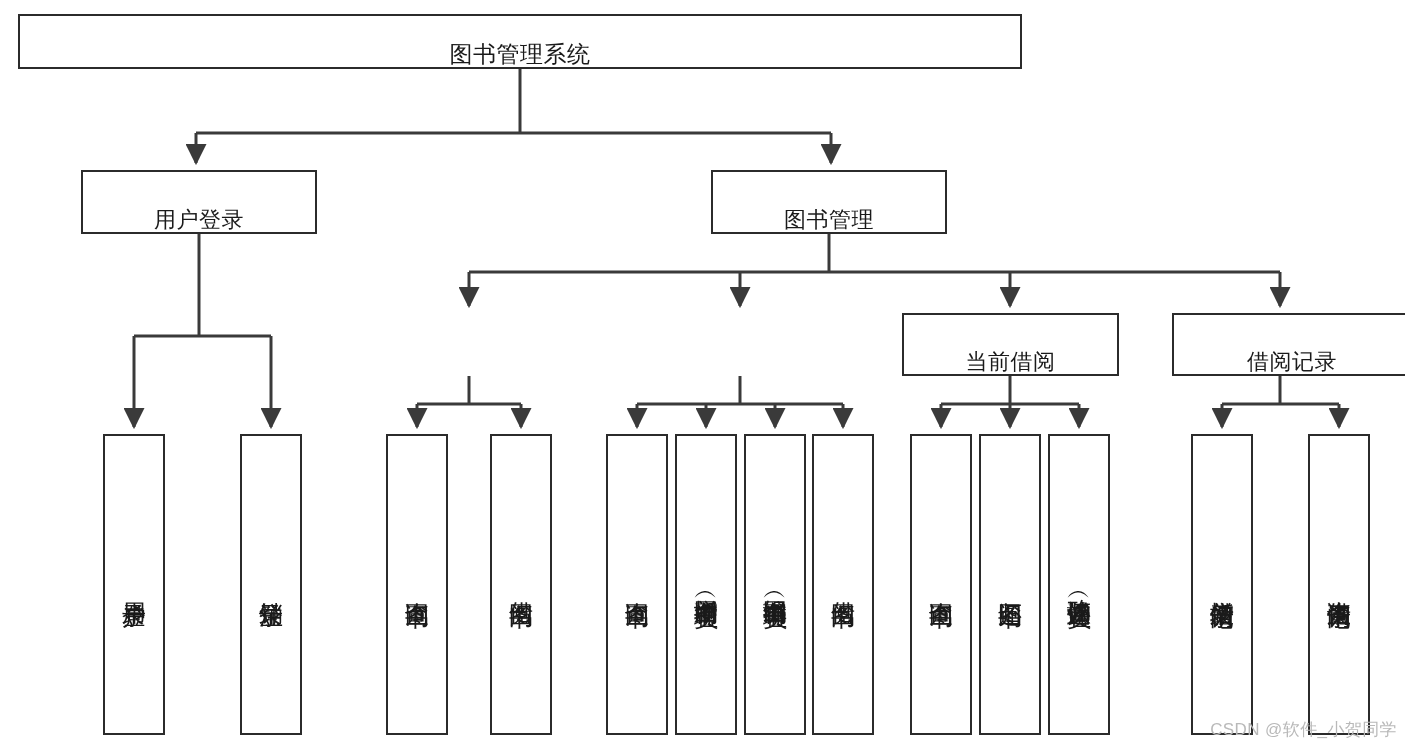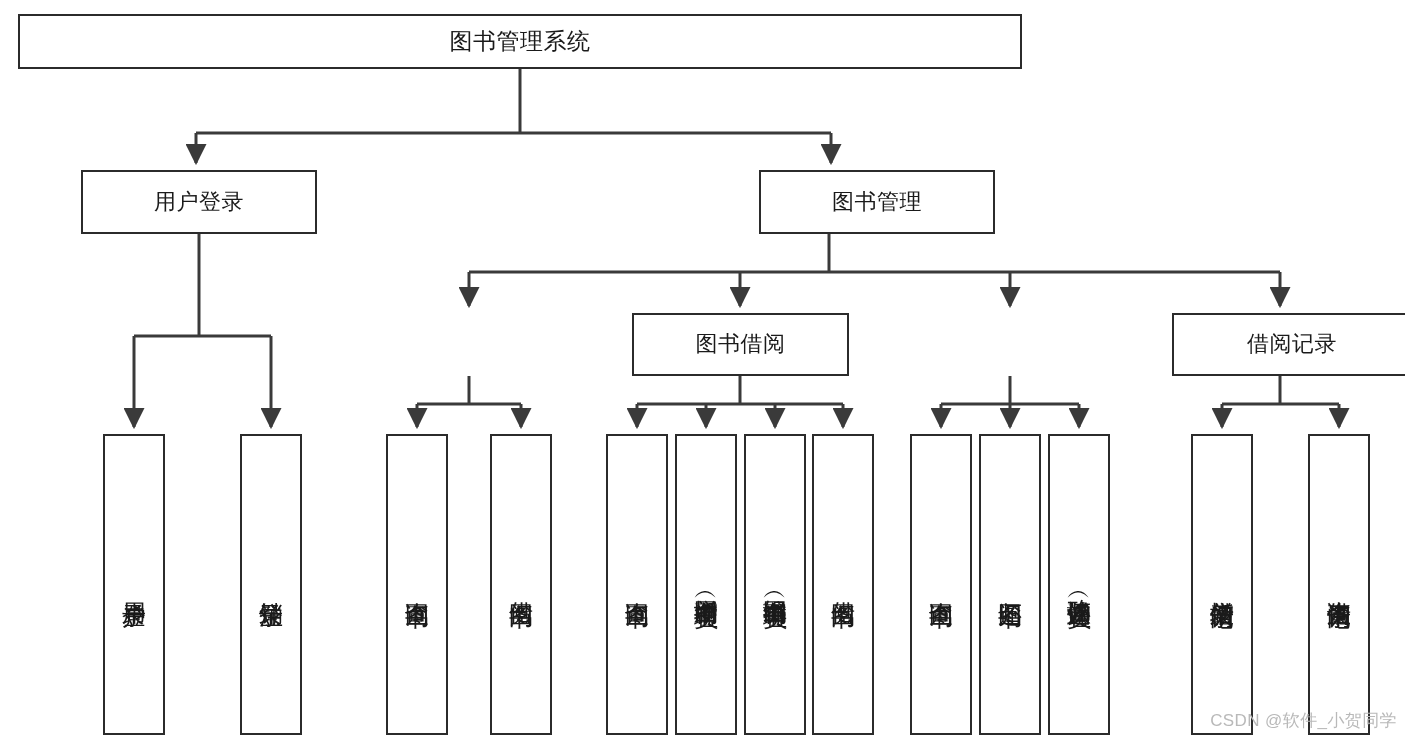--- a/index.html
+++ b/index.html
@@ -25,21 +25,21 @@
     width: 1405px;
     height: 747px;
     pointer-events: none;
   }
   .node {
     position: absolute;
     box-sizing: border-box;
     background: #ffffff;
     border: 2px solid #2b2b2b;
     display: flex;
-    align-items: center;
+    align-items: flex-end;
     justify-content: center;
     color: #1a1a1a;
   }
   .node-h {
     
   }
   .node-h .node-label {
     font-size: 22px;
     line-height: 1.1;
     letter-spacing: 0.5px;
@@ -61,21 +61,21 @@
     letter-spacing: 1px;
     white-space: nowrap;
     max-height: 284px;
   }
   .node-v.tall .node-label {
     max-height: 292px;
   }
   #watermark {
     position: absolute;
     right: 8px;
-    bottom: 15px;
+    bottom: 6px;
     font-size: 17px;
     color: #b9b9b9;
     white-space: nowrap;
     letter-spacing: 0.4px;
   }
 </style>
 </head>
 <body>
 
 <div id="diagram-root">
@@ -131,26 +131,26 @@
     </g>
   </svg>
 
   <div class="node node-h node-root" style="left:18px; top:14px; width:1004px; height:55px;">
     <span class="node-label">图书管理系统</span>
   </div>
 
   <div class="node node-h" style="left:81px; top:170px; width:236px; height:64px;">
     <span class="node-label">用户登录</span>
   </div>
-  <div class="node node-h" style="left:711px; top:170px; width:236px; height:64px;margin-left:48px;">
+  <div class="node node-h" style="left:711px; top:170px; width:236px; height:64px;">
     <span class="node-label">图书管理</span>
   </div>
 
-  <div class="node node-h" style="left:632px; top:313px; width:217px; height:63px;">
-    <span class="node-label">图书借阅</span>
+  <div class="node node-h" style="left:902px; top:313px; width:217px; height:63px;">
+    <span class="node-label">当前借阅</span>
   </div>
   <div class="node node-h" style="left:1172px; top:313px; width:240px; height:63px;">
     <span class="node-label">借阅记录</span>
   </div>
 
   <div class="node node-v" style="left:103px; top:434px; width:62px; height:301px;">
     <span class="node-label">用户登录</span>
   </div>
   <div class="node node-v" style="left:240px; top:434px; width:62px; height:301px;">
     <span class="node-label">注销登录</span>

